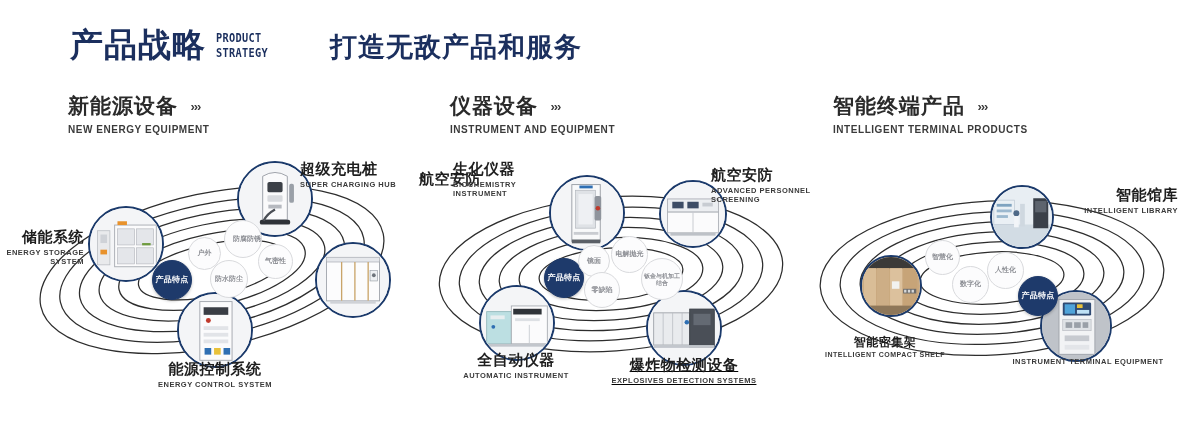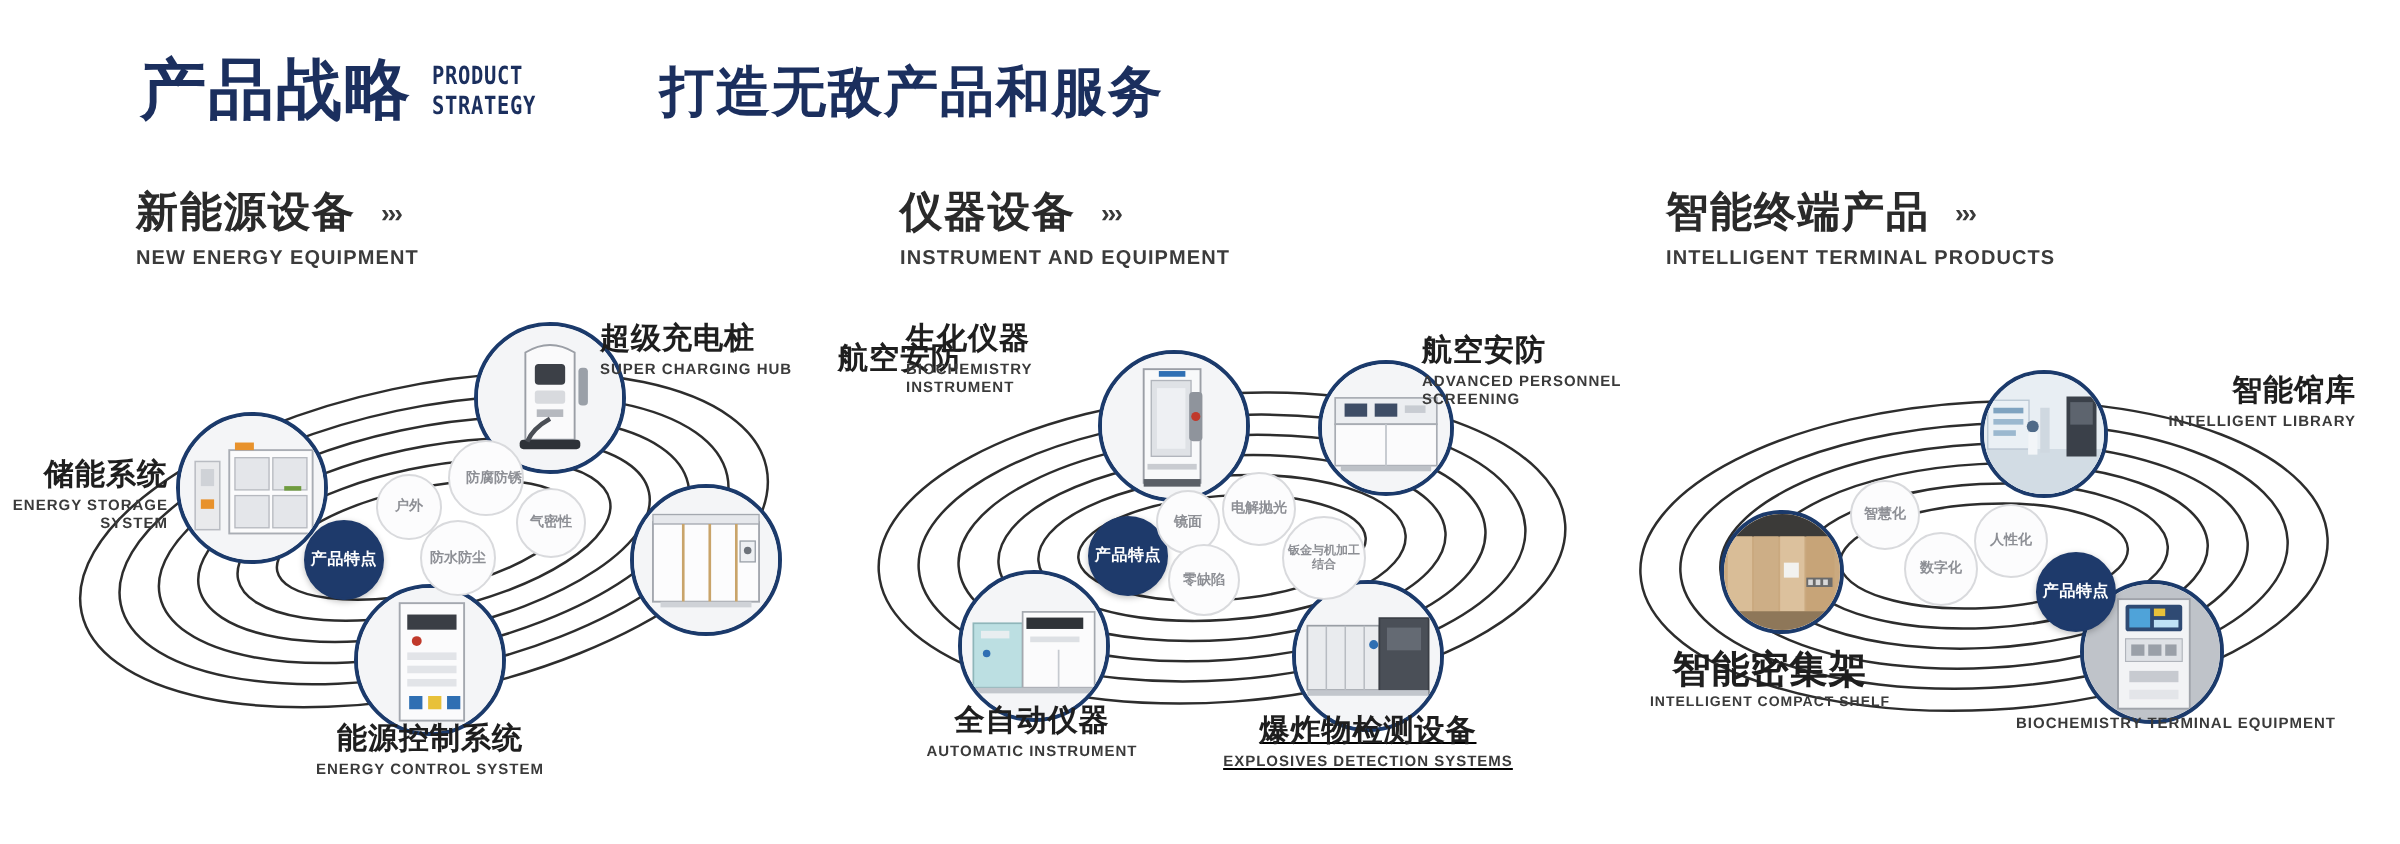--- a/index.html
+++ b/index.html
@@ -91,21 +91,21 @@
     letter-spacing:.5px;white-space:nowrap;
     font-family:"DejaVu Sans","Liberation Sans",sans-serif;
   }
   .nlabel .en{
     font-size:7.5px;font-weight:700;color:#3a3a3a;line-height:1.25;
     letter-spacing:.5px;margin-top:2px;
   }
   .nlabel.right{text-align:left;}
   .nlabel.rt-align{text-align:right;}
   .nlabel.ctr{text-align:center;}
-  .nlabel.small .cn{font-size:19px;}
+  .nlabel.small .cn{font-size:12px;margin-top:10px;}
   .nlabel.small .en{font-size:7px;}
 </style>
 </head>
 <body>
 
 <div class="page">
 
   <div class="header">
     <div class="title-main">产品战略</div>
     <div class="title-en">
@@ -381,21 +381,21 @@
         <rect x="37" y="19" width="13" height="4" fill="#bfe1f5"></rect>
         <rect x="22" y="29" width="30" height="12" fill="#dfe2e6" stroke="#b0b4bb" stroke-width=".6"></rect>
         <rect x="25" y="32" width="7" height="6" fill="#9aa0a8"></rect>
         <rect x="34" y="32" width="7" height="6" fill="#9aa0a8"></rect>
         <rect x="43" y="32" width="6" height="6" fill="#9aa0a8"></rect>
         <rect x="24" y="46" width="26" height="6" fill="#c7cad0"></rect>
         <rect x="24" y="56" width="26" height="5" fill="#e3e5e9"></rect>
       </svg>
     </div>
     <div class="nlabel ctr" style="left:198px;top:205px;width:200px;">
-      <div class="en">BIOCHEMISTRY TERMINAL EQUIPMENT</div>
+      <div class="en">INSTRUMENT TERMINAL EQUIPMENT</div>
     </div>
 
     <div class="node" style="left:70px;top:105px;width:62px;height:62px;">
       <svg class="art" viewBox="0 0 62 62">
         <rect x="0" y="0" width="62" height="62" fill="#caa97f"></rect>
         <rect x="0" y="0" width="62" height="12" fill="#3b3a38"></rect>
         <rect x="2" y="12" width="13" height="40" fill="#d9bd97"></rect>
         <rect x="16" y="12" width="13" height="40" fill="#cdae86"></rect>
         <rect x="30" y="12" width="13" height="40" fill="#dcc19d"></rect>
         <rect x="44" y="12" width="15" height="40" fill="#c7a478"></rect>

